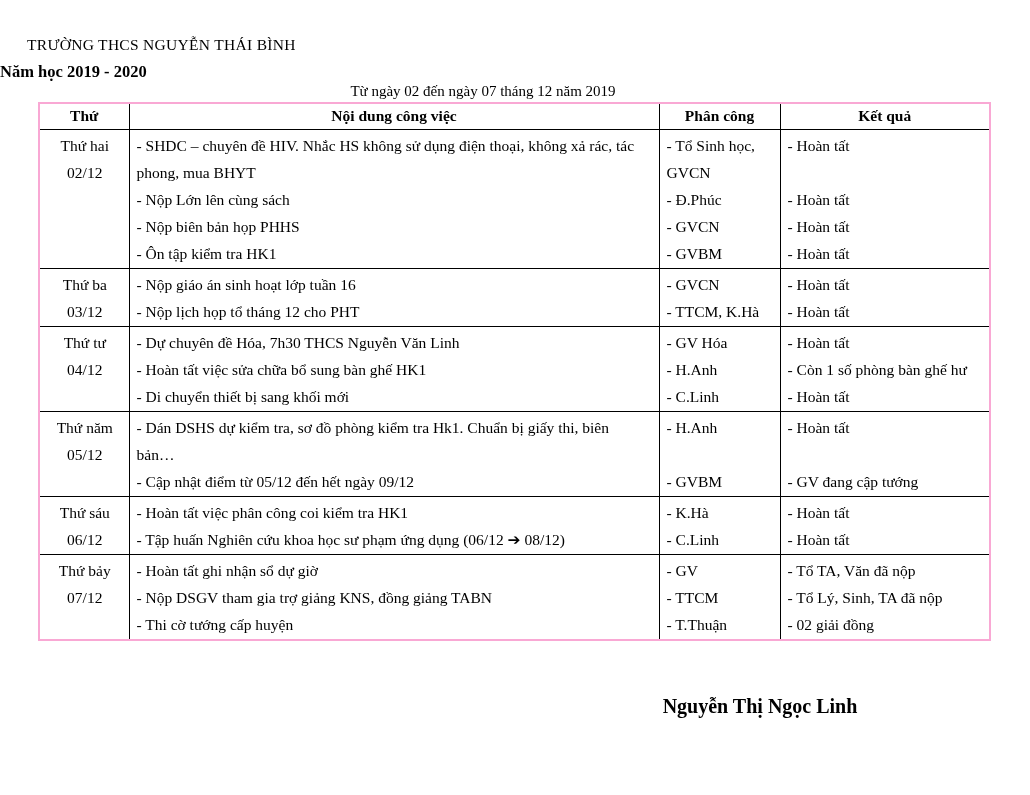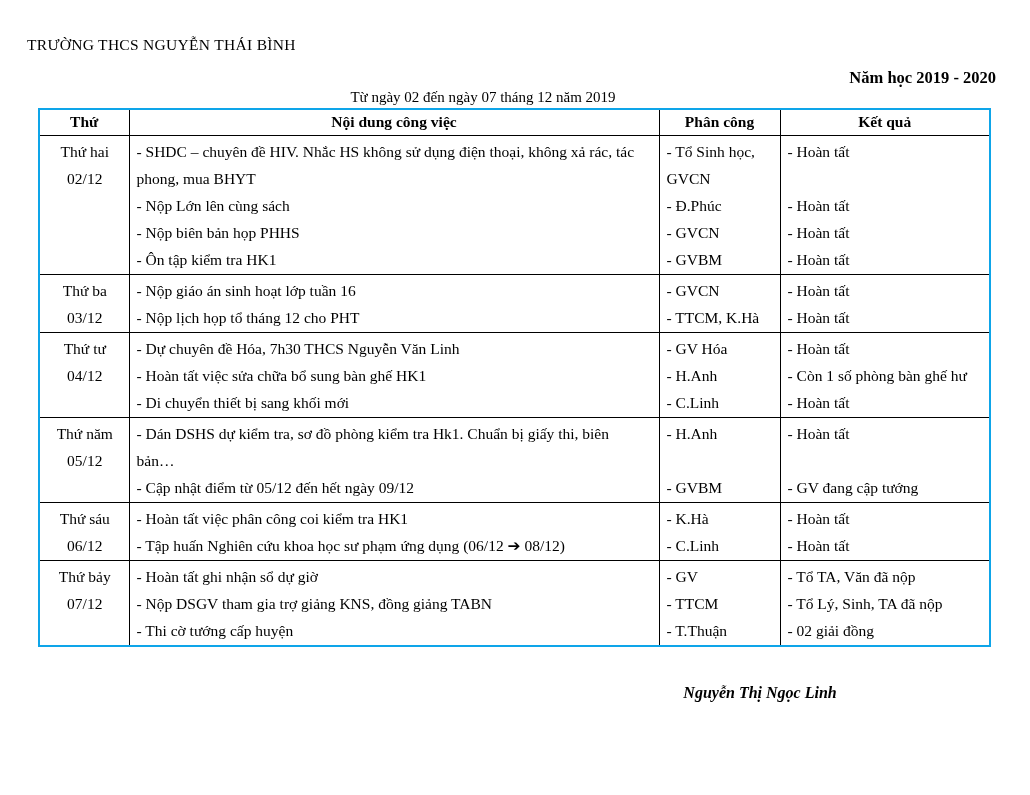--- a/index.html
+++ b/index.html
@@ -7,47 +7,47 @@
   body {
     width: 1030px; height: 795px;
     background: #ffffff; color: #000000;
     font-family: "Liberation Serif", "DejaVu Serif", serif;
     overflow: hidden;
   }
   .doc { position: relative; width: 996px; height: 795px; padding-top: 36px; }
 
   .school { margin-left: 27px; font-size: 15.5px; letter-spacing: 0.3px; line-height: 18px; }
   .title { text-align: center; font-size: 19.5px; font-weight: bold; margin-top: 4px; line-height: 23px; }
-  .subtitle { text-align: right; font-size: 16.5px; font-weight: bold; margin-top: 14px; line-height: 19px; }
+  .subtitle { text-align: left; font-size: 16.5px; font-weight: bold; margin-top: 8px; line-height: 19px; }
   .daterange { text-align: center; margin-right: 30px; font-size: 15px; margin-top: 1px; line-height: 18px; }
 
   table.report {
     margin-left: 38px; margin-top: 2px;
     width: 951px; table-layout: fixed;
     border-collapse: collapse;
-    border: 2px solid #0ea5e9;
+    border: 2px solid #f9a8d4;
   }
   table.report th, table.report td { border: 1px solid #000; }
   table.report th {
     font-size: 15.5px; font-weight: bold; text-align: center;
     height: 26px; padding: 1px 4px;
   }
   table.report td {
     vertical-align: top;
     padding: 2px 6px 1px 7px;
     font-size: 15.5px;
     margin-top: 48px;
   }
   td.c0 { vertical-align: middle; text-align: center; padding: 2px 2px 1px; }
   td.c3 { padding-left: 10px; }
   .line { height: 27px; line-height: 27px; white-space: nowrap; overflow: visible; }
 
   .footer { margin-left: 620px; margin-top: 2px; width: 280px; text-align: center; }
   .signer-title { font-size: 16px; font-weight: bold; line-height: 19px; }
-  .signer-name { font-size: 16px; font-weight: bold; margin-top: 36px; line-height: 19px; font-style: italic; }
+  .signer-name { font-size: 20px; font-weight: bold; margin-top: 56px; line-height: 19px; }
 </style>
 </head>
 <body>
 
 <div class="doc">
 
   <div class="school">TRƯỜNG THCS NGUYỄN THÁI BÌNH</div>
   <div class="subtitle">Năm học 2019 - 2020</div>
   <div class="daterange">Từ ngày 02 đến ngày 07 tháng 12 năm 2019</div>
 

